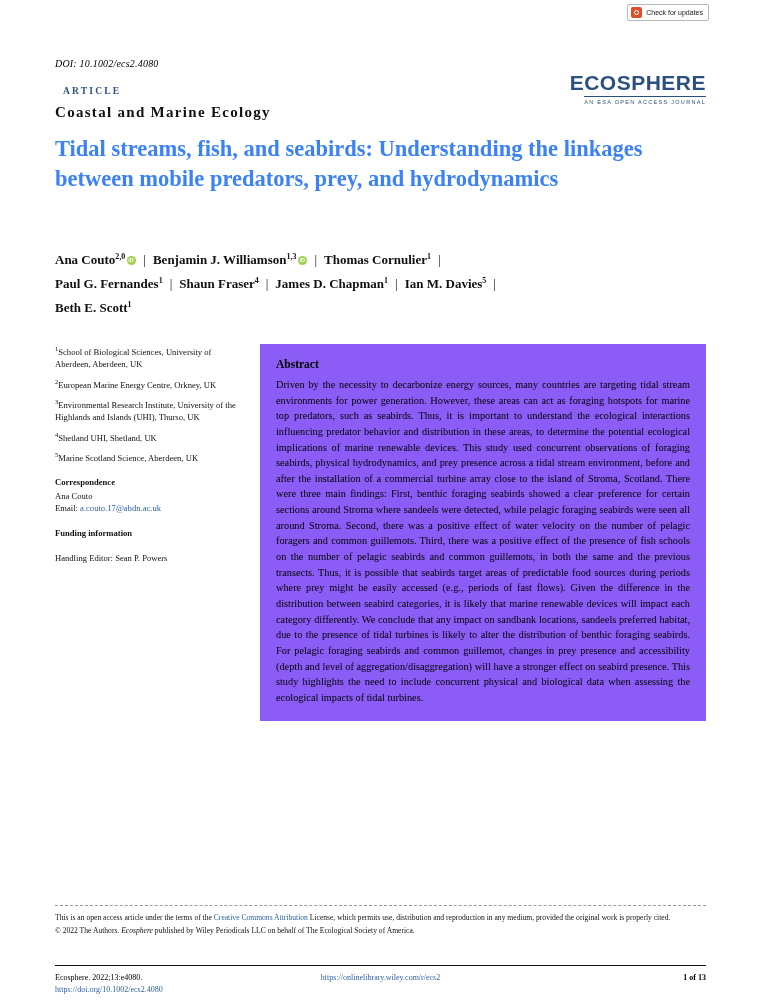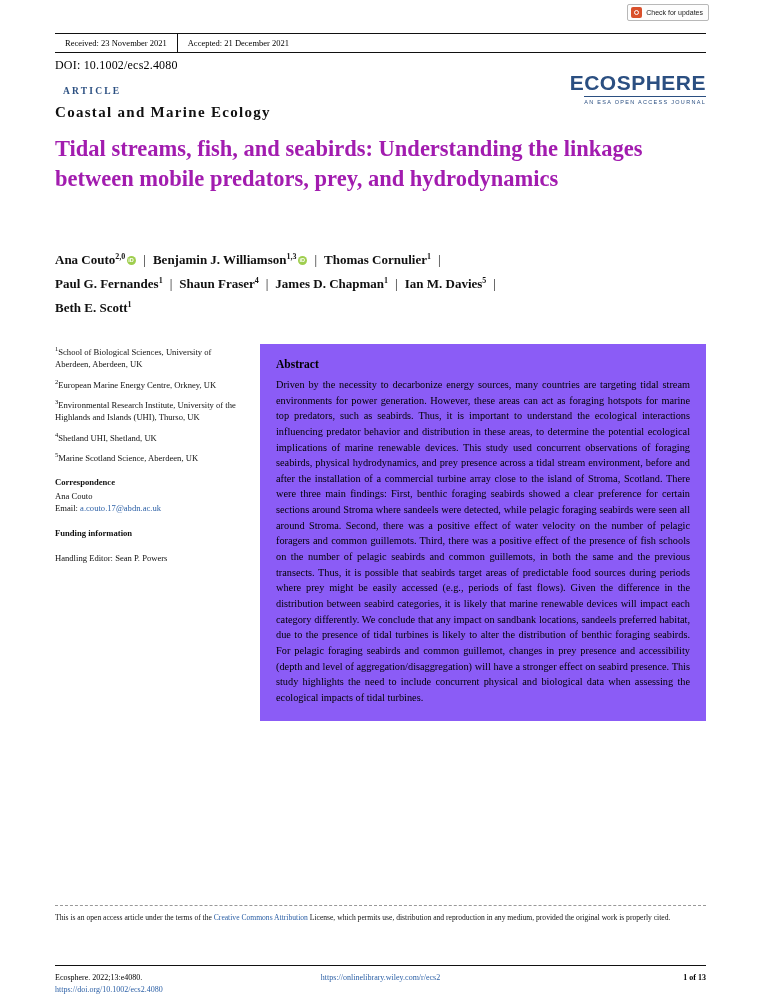--- a/index.html
+++ b/index.html
@@ -77,22 +77,23 @@
   .history .hsep {
     width: 1px;
     align-self: stretch;
     background: #111;
   }
 
   .doi {
     position: absolute;
     top: 58px;
     left: 55px;
-    font-size: 12px;
+    font-size: 10px;
     letter-spacing: 0.2px;
+    font-style: italic;
   }
 
   
   .logo {
     position: absolute;
     top: 72px;
     right: 55px;
     text-align: right;
   }
   .logo .lname {
@@ -142,21 +143,21 @@
   
   .title {
     position: absolute;
     top: 134px;
     left: 55px;
     width: 600px;
     font-family: "Liberation Serif", serif;
     font-size: 22.5px;
     line-height: 1.32;
     font-weight: bold;
-    color: #a21caf;
+    color: #3b82f6;
   }
 
   
   .authors {
     position: absolute;
     top: 248px;
     left: 55px;
     width: 640px;
     font-family: "Liberation Serif", serif;
     font-size: 13px;
@@ -290,25 +291,20 @@
 </head>
 <body>
 
 <div class="page">
 
   <div class="crossmark">
     <span class="cmicon"></span>
     <span>Check for updates</span>
   </div>
 
-  <div class="history">
-    <span class="hitem">Received: 23 November 2021</span>
-    <span class="hsep"></span>
-    <span class="hitem">Accepted: 21 December 2021</span>
-  </div>
 
   <div class="doi">DOI: 10.1002/ecs2.4080</div>
 
   <div class="logo">
     <div class="lname">ECOSPHERE</div>
     <div class="lrule"></div>
     <div class="ltag">AN ESA OPEN ACCESS JOURNAL</div>
   </div>
 
   <div class="arttype">ARTICLE</div>
@@ -343,20 +339,21 @@
 
   <div class="abstract">
     <h3>Abstract</h3>
     <p>Driven by the necessity to decarbonize energy sources, many countries are targeting tidal stream environments for power generation. However, these areas can act as foraging hotspots for marine top predators, such as seabirds. Thus, it is important to understand the ecological interactions influencing predator behavior and distribution in these areas, to determine the potential ecological implications of marine renewable devices. This study used concurrent observations of foraging seabirds, physical hydrodynamics, and prey presence across a tidal stream environment, before and after the installation of a commercial turbine array close to the island of Stroma, Scotland. There were three main findings: First, benthic foraging seabirds showed a clear preference for certain sections around Stroma where sandeels were detected, while pelagic foraging seabirds were seen all around Stroma. Second, there was a positive effect of water velocity on the number of pelagic foragers and common guillemots. Third, there was a positive effect of the presence of fish schools on the number of pelagic seabirds and common guillemots, in both the same and the previous transects. Thus, it is possible that seabirds target areas of predictable food sources during periods where prey might be easily accessed (e.g., periods of fast flows). Given the difference in the distribution between seabird categories, it is likely that marine renewable devices will impact each category differently. We conclude that any impact on sandbank locations, sandeels preferred habitat, due to the presence of tidal turbines is likely to alter the distribution of benthic foraging seabirds. For pelagic foraging seabirds and common guillemot, changes in prey presence and accessibility (depth and level of aggregation/disaggregation) will have a stronger effect on seabird presence. This study highlights the need to include concurrent physical and biological data when assessing the ecological impacts of tidal turbines.</p>
   </div>
 
   <div class="dashed"></div>
 
   <div class="license">
     <span>This is an open access article under the terms of the </span><a href="#">Creative Commons Attribution</a><span> License, which permits use, distribution and reproduction in any medium, provided the original work is properly cited.</span>
+    <div class="copy"><span>© 2022 The Authors. </span><em>Ecosphere</em><span> published by Wiley Periodicals LLC on behalf of The Ecological Society of America.</span></div>
   </div>
 
   <div class="footrule"></div>
 
   <div class="footer">
     <div class="fl">
       <span>Ecosphere. 2022;13:e4080.</span>
       <a href="#">https://doi.org/10.1002/ecs2.4080</a>
     </div>
     <div class="fc">

